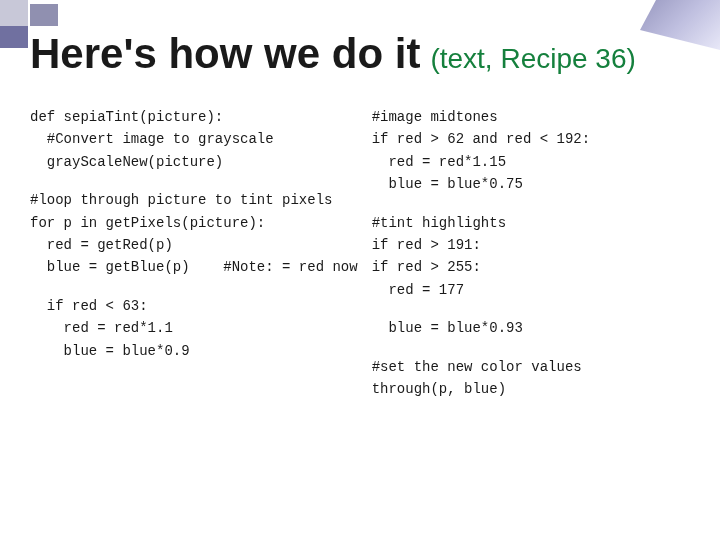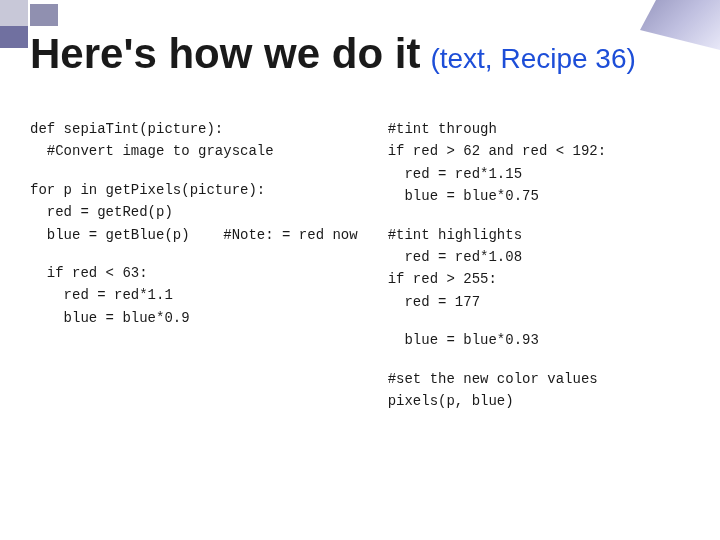--- a/index.html
+++ b/index.html
@@ -68,42 +68,42 @@
       position: absolute;
       top: 30px;
       left: 30px;
       right: 30px;
       bottom: 20px;
     }
 
     .title-row {
       display: flex;
       align-items: baseline;
-      margin-bottom: 40px;
+      margin-bottom: 28px;
       flex-wrap: wrap;
     }
 
     .title-main {
       font-size: 42px;
       font-weight: bold;
       color: #1a1a1a;
       font-family: Arial, sans-serif;
       margin-right: 10px;
     }
 
     .title-sub {
       font-size: 28px;
-      color: #1d4ed8;
+      color: #15803d;
       font-family: Arial, sans-serif;
       font-weight: normal;
     }
 
     .columns {
       display: flex;
-      gap: 30px;
+      gap: 14px;
       justify-content: space-between;
     }
 
     .col-left {
       flex: 1;
     }
 
     .col-right {
       flex: 1;
     }
@@ -140,49 +140,51 @@
     <span class="title-main">Here's how we do it</span>
     <span class="title-sub">(text, Recipe 36)</span>
   </div>
 
   <div class="columns">
 
     <div class="col-left">
       <div class="code-block">
         <p>def sepiaTint(picture):</p>
         <p>  #Convert image to grayscale</p>
+        <p>  grayScaleNew(picture)</p>
       </div>
       <div class="code-block section-gap">
+        <p>#loop through picture to tint pixels</p>
         <p>for p in getPixels(picture):</p>
         <p>  red = getRed(p)</p>
         <p>  blue = getBlue(p)    #Note: = red now</p>
       </div>
       <div class="code-block section-gap">
         <p>  if red &lt; 63:</p>
         <p>    red = red*1.1</p>
         <p>    blue = blue*0.9</p>
       </div>
     </div>
 
     <div class="col-right">
       <div class="code-block">
-        <p>#tint through</p>
+        <p>#image midtones</p>
         <p>if red &gt; 62 and red &lt; 192:</p>
         <p>  red = red*1.15</p>
         <p>  blue = blue*0.75</p>
       </div>
       <div class="code-block section-gap">
         <p>#tint highlights</p>
-        <p>  red = red*1.08</p>
+        <p>if red &gt; 191:</p>
         <p>if red &gt; 255:</p>
         <p>  red = 177</p>
       </div>
       <div class="code-block section-gap">
         <p>  blue = blue*0.93</p>
       </div>
       <div class="code-block section-gap">
         <p>#set the new color values</p>
-        <p>pixels(p, blue)</p>
+        <p>through(p, blue)</p>
       </div>
     </div>
 
   </div>
 </div>
 
 </body></html>

